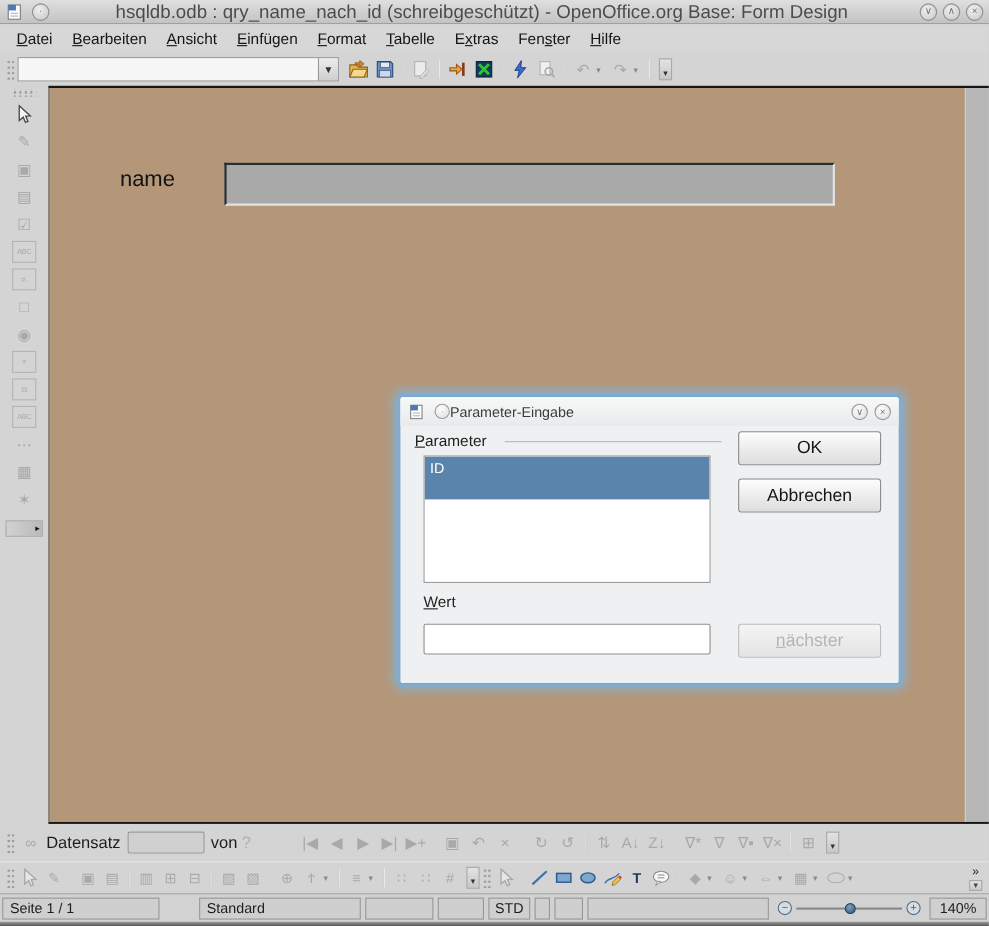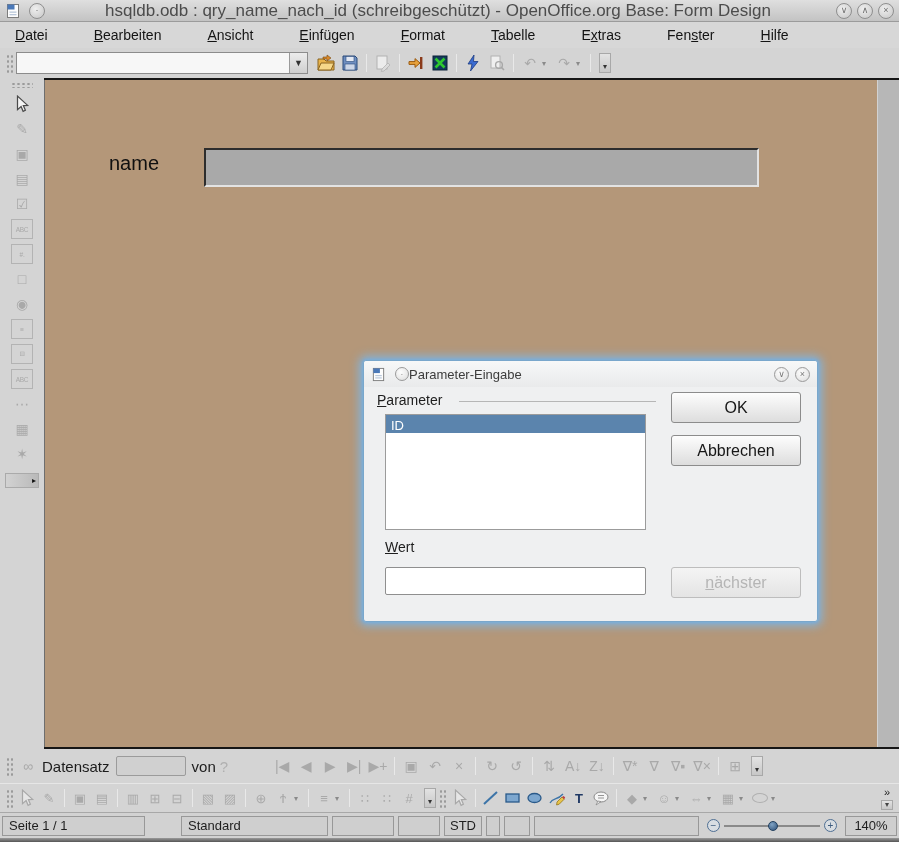--- a/index.html
+++ b/index.html
@@ -16,21 +16,21 @@
   .win-icon svg { width:16px; height:16px; }
   .circle-btn { width:16px; height:16px; border-radius:50%; border:1px solid #8f8f8f;
     background:radial-gradient(circle at 40% 35%, #efefef, #c6c6c6);
     color:#6f6f6f; font-size:9px; line-height:1; display:flex; align-items:center;
     justify-content:center; margin-left:5px; flex:0 0 auto; }
   .pin-btn { margin-left:2px; }
   .title-text { flex:1; text-align:center; font-size:17px; color:#4c4c4c; white-space:nowrap;
     overflow:hidden; }
   
   .menubar { height:26px; background:#d7d7d7; display:flex; align-items:center;
-    padding:0 6px; font-size:14px;gap:28px; }
+    padding:0 6px; font-size:14px; }
   .menu-item { padding:3px 9px; color:#141414; cursor:default; }
   
   .topbar { height:30px; background:#d4d4d4; display:flex; align-items:center; padding:0 3px; }
   .grip { width:7px; height:20px; margin:0 3px;
     background-image:radial-gradient(#9a9a9a 32%, rgba(0,0,0,0) 36%);
     background-size:4px 5px; background-position:0 1px; }
   .combo { width:292px; height:22px; display:flex; border:1px solid #8c8c8c; background:#f2f2f2;
     margin-right:6px; }
   .combo input { flex:1; border:0; background:#f7f7f7; font:12px "Liberation Sans",sans-serif;
     padding:0 4px; outline:none; }
@@ -89,21 +89,21 @@
   .dlg-circle { width:15px; height:15px; border-radius:50%; border:1px solid #9a9a9a;
     background:radial-gradient(circle at 40% 35%, #fdfdfd, #dcdcdc); color:#777;
     font-size:9px; display:flex; align-items:center; justify-content:center; margin-left:6px; }
   .dlg-pin { width:14px; height:14px; margin-left:2px; font-size:7px; }
   .dlg-title { flex:1; text-align:left; font-size:13px; color:#3c3c3c; }
   .dlg-body { position:relative; height:235px; }
   .param-label { position:absolute; left:13px; top:5px; font-size:14px; color:#1e1e1e; }
   .param-line { position:absolute; left:95px; top:14px; width:197px; height:1px; background:#b6b6b6; }
   .listbox { position:absolute; left:21px; top:27px; width:261px; height:116px;
     background:#ffffff; border:1px solid #9b9b9b; overflow:hidden; }
-  .list-item { height:18px; font-size:13px; line-height:22px; padding:0 5px; color:#222; }
+  .list-item { height:39px; font-size:13px; line-height:22px; padding:0 5px; color:#222; }
   .list-item.selected { background:#5b84ad; color:#ffffff; }
   .wert-label { position:absolute; left:21px; top:152px; font-size:14px; color:#1e1e1e; }
   .value-input { position:absolute; left:21px; top:180px; width:261px; height:28px;
     border:1px solid #8f8f8f; border-radius:2px; background:#fff; padding:0 5px;
     font:13px "Liberation Sans",sans-serif; outline:none; }
   .dlg-btn { position:absolute; left:307px; width:130px; height:31px; border:1px solid #8c8c8c;
     border-radius:3px; background:linear-gradient(#fdfdfd,#dddddd); font-size:16px; color:#161616;
     display:flex; align-items:center; justify-content:center; }
   .dlg-btn.ok { top:5px; }
   .dlg-btn.cancel { top:48px; }

